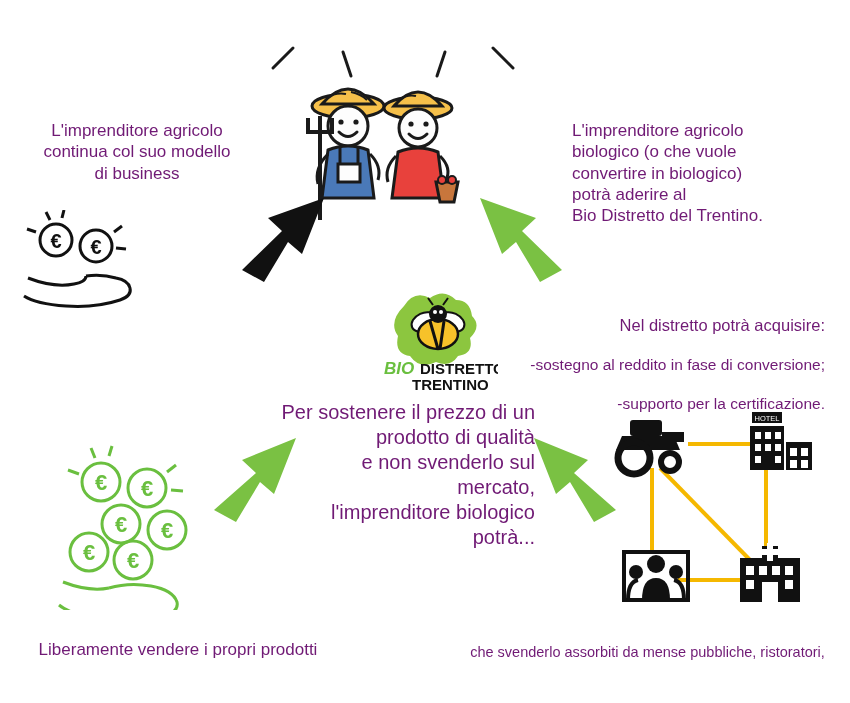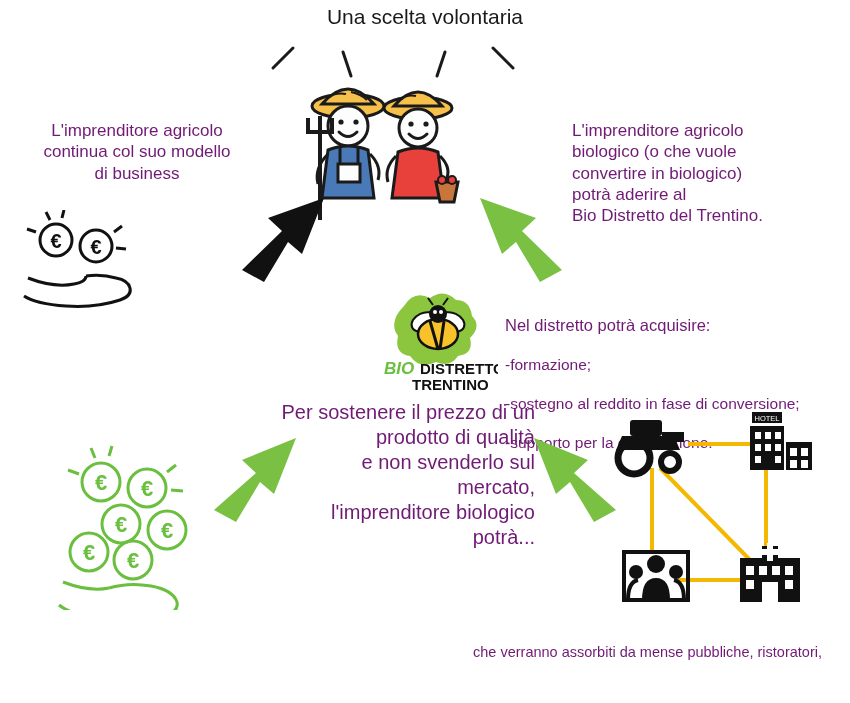--- a/index.html
+++ b/index.html
@@ -36,21 +36,21 @@
     text-align: center;
     font-size: 17px;
   }
   #text-right-top {
     left: 572px; top: 120px; width: 270px;
     text-align: left;
     font-size: 17px;
   }
   #text-district {
     left: 505px; top: 296px; width: 320px;
-    text-align: left;
+    text-align: right;
     font-size: 15.5px;
   }
   #text-district .lead { font-size: 16.5px; }
   #text-center {
     left: 280px; top: 400px; width: 255px;
     text-align: right;
     font-size: 20px;
   }
   #text-bottom-left {
     left: 8px; top: 618px; width: 340px;
@@ -86,21 +86,20 @@
     font-weight: bold;
     font-size: 15px;
     fill: #111111;
   }
 </style>
 </head>
 <body>
 
 <div id="canvas">
 
-  <div class="abs txt" id="title">Una scelta volontaria</div>
 
   <svg class="abs rays" style="left:255px; top:40px;" width="290" height="45">
     <line x1="18" y1="28" x2="38" y2="8"></line>
     <line x1="88" y1="12" x2="96" y2="36"></line>
     <line x1="182" y1="36" x2="190" y2="12"></line>
     <line x1="238" y1="8" x2="258" y2="28"></line>
   </svg>
 
   <svg class="abs" style="left:296px; top:70px;" width="180" height="160" viewBox="0 0 180 160">
 
@@ -190,21 +189,20 @@
     <circle cx="55" cy="22" r="2" fill="#ffffff"></circle>
     <circle cx="61" cy="22" r="2" fill="#ffffff"></circle>
     <path d="M53 15 l-5 -7 M63 15 l5 -7" stroke="#111111" stroke-width="2" fill="none"></path>
     <text class="bio-word" x="4" y="84">BIO</text>
     <text class="distretto-word" x="40" y="84">DISTRETTO</text>
     <text class="trentino-word" x="32" y="100">TRENTINO</text>
   </svg>
 
   <div class="abs txt" id="text-district">
     <div class="lead">Nel distretto potrà acquisire:</div>
-    <div>-formazione;</div>
     <div>-sostegno al reddito in fase di conversione;</div>
     <div>-supporto per la certificazione.</div>
   </div>
 
   <div class="abs txt" id="text-center">Per sostenere il prezzo di un
 prodotto di qualità
 e non svenderlo sul mercato,
 l'imprenditore biologico
 potrà...</div>
 
@@ -296,23 +294,24 @@
     </g>
     <text x="46" y="50" font-family="Liberation Sans, sans-serif" font-size="22" font-weight="bold" fill="#6abf3f" text-anchor="middle">€</text>
     <text x="92" y="56" font-family="Liberation Sans, sans-serif" font-size="22" font-weight="bold" fill="#6abf3f" text-anchor="middle">€</text>
     <text x="66" y="92" font-family="Liberation Sans, sans-serif" font-size="22" font-weight="bold" fill="#6abf3f" text-anchor="middle">€</text>
     <text x="112" y="98" font-family="Liberation Sans, sans-serif" font-size="22" font-weight="bold" fill="#6abf3f" text-anchor="middle">€</text>
     <text x="34" y="120" font-family="Liberation Sans, sans-serif" font-size="22" font-weight="bold" fill="#6abf3f" text-anchor="middle">€</text>
     <text x="78" y="128" font-family="Liberation Sans, sans-serif" font-size="22" font-weight="bold" fill="#6abf3f" text-anchor="middle">€</text>
   </svg>
 
   <div class="abs txt" id="text-bottom-left">
+    <div>Liberamente vendere i propri prodotti</div>
     
     
   </div>
 
   <div class="abs txt" id="text-bottom-right">
-    <div>che verranno assorbiti da mense pubbliche, ristoratori,</div>
+    <div>che svenderlo assorbiti da mense pubbliche, ristoratori,</div>
     
     
   </div>
 
 </div>
 
 </body></html>

